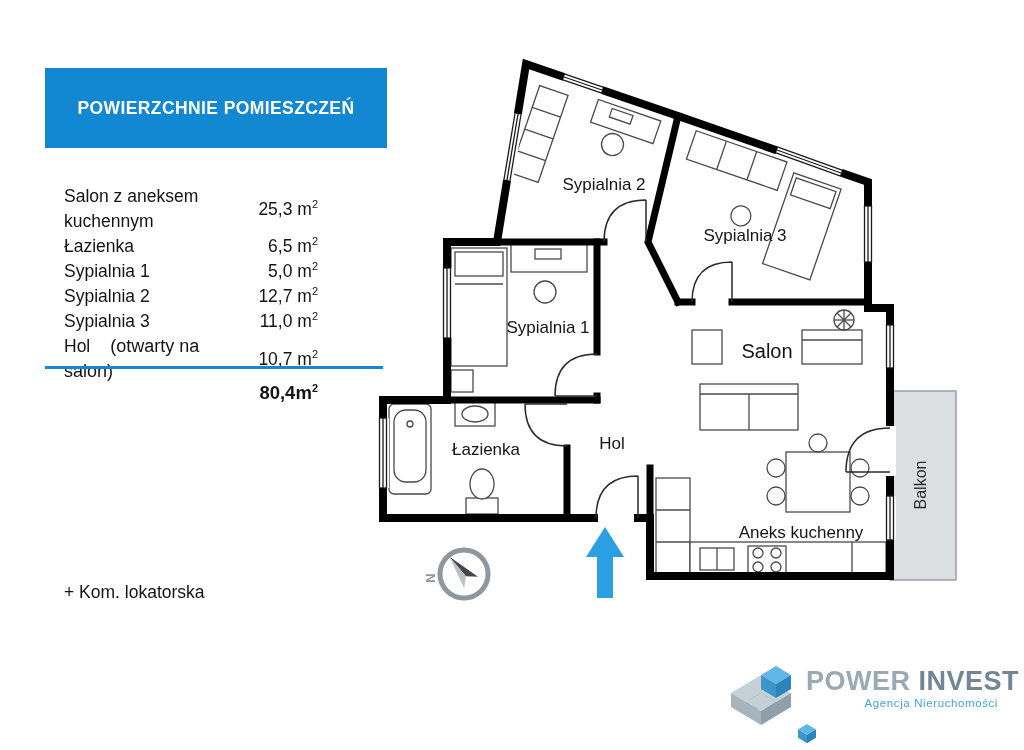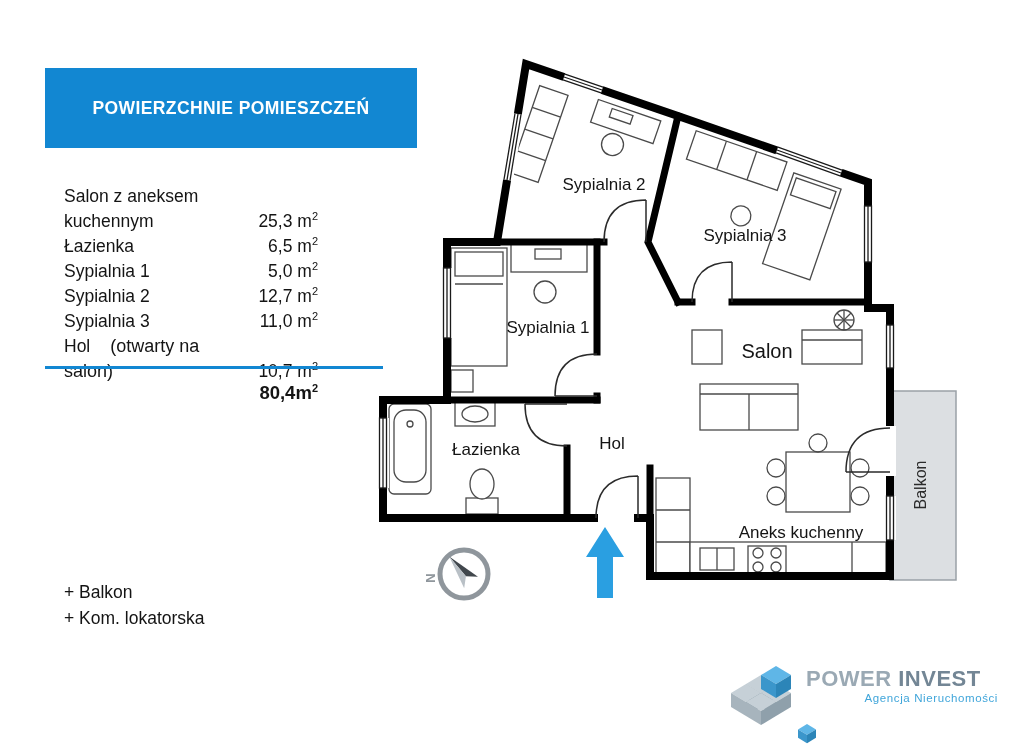--- a/index.html
+++ b/index.html
@@ -2,45 +2,45 @@
 <html><head>
 <meta charset="utf-8">
 <style>
   html,body{margin:0;padding:0;}
   body{
     width:1024px;height:750px;position:relative;background:#ffffff;
     font-family:"Liberation Sans",sans-serif;color:#141414;overflow:hidden;
   }
   
   .banner{
-    position:absolute;left:45px;top:68px;width:372px;height:80px;
+    position:absolute;left:45px;top:68px;width:342px;height:80px;
     background:#1287d2;color:#fff;display:flex;align-items:center;justify-content:center;
     font-weight:bold;font-size:17.5px;letter-spacing:.4px;
   }
   .rows{position:absolute;left:64px;top:184px;width:254px;font-size:17.5px;}
-  .row{display:flex;align-items:flex-end;line-height:25px;}
+  .row{display:flex;align-items:center;line-height:25px;}
   .row .lbl{width:182px;}
   .row .val{margin-left:auto;white-space:nowrap;}
   .note{font-size:18px;margin-left:15px;}
   sup{font-size:11px;line-height:0;vertical-align:super;}
   .divider{position:absolute;left:45px;top:366px;width:338px;height:3px;background:#1287d2;}
   .total{position:absolute;left:64px;top:380px;width:254px;display:flex;font-weight:bold;font-size:18.5px;line-height:26px;}
   .total .val{margin-left:auto;white-space:nowrap;}
   .extras{position:absolute;left:64px;top:579px;font-size:17.5px;line-height:26px;}
   
   .plan{position:absolute;left:0;top:0;}
   .plan text{font-family:"Liberation Sans",sans-serif;}
   .plan-label{font-size:17px;fill:#141414;}
   .plan-label-big{font-size:20px;fill:#141414;}
   .balkon-label{font-size:16px;fill:#2b2b2b;}
   
   .logo{position:absolute;left:722px;top:654px;width:280px;height:96px;}
   .logo-cubes{position:absolute;left:0;top:0;}
   .logo-text{position:absolute;left:84px;top:12px;width:192px;}
-  .brand{font-size:22px;font-weight:bold;letter-spacing:.5px;white-space:nowrap;}
+  .brand{font-size:27px;font-weight:bold;letter-spacing:.5px;white-space:nowrap;}
   .brand-p1{color:#9aa9b4;}
   .brand-p2{color:#738695;}
   .tagline{margin-top:0;text-align:right;font-size:11.5px;letter-spacing:.6px;color:#3fa5da;}
 </style>
 </head>
 <body>
 
 <div class="banner">
   <span>POWIERZCHNIE POMIESZCZEŃ</span>
 </div>
@@ -72,21 +72,20 @@
   </div>
 </div>
 
 <div class="divider"></div>
 
 <div class="total">
   <span class="val"><span>80,4m</span><sup>2</sup></span>
 </div>
 
 <div class="extras">
-  <div>+ Balkon</div>
   <div>+ Kom. lokatorska</div>
 </div>
 
 <svg class="plan" width="1024" height="750" viewBox="0 0 1024 750">
 
   <g>
     <rect x="890" y="391" width="66" height="189" fill="#dcdfe2" stroke="#9aa1a7" stroke-width="1.5"></rect>
   </g>
 
   <g stroke="#4a4a4a" stroke-width="1.3" fill="#ffffff">

